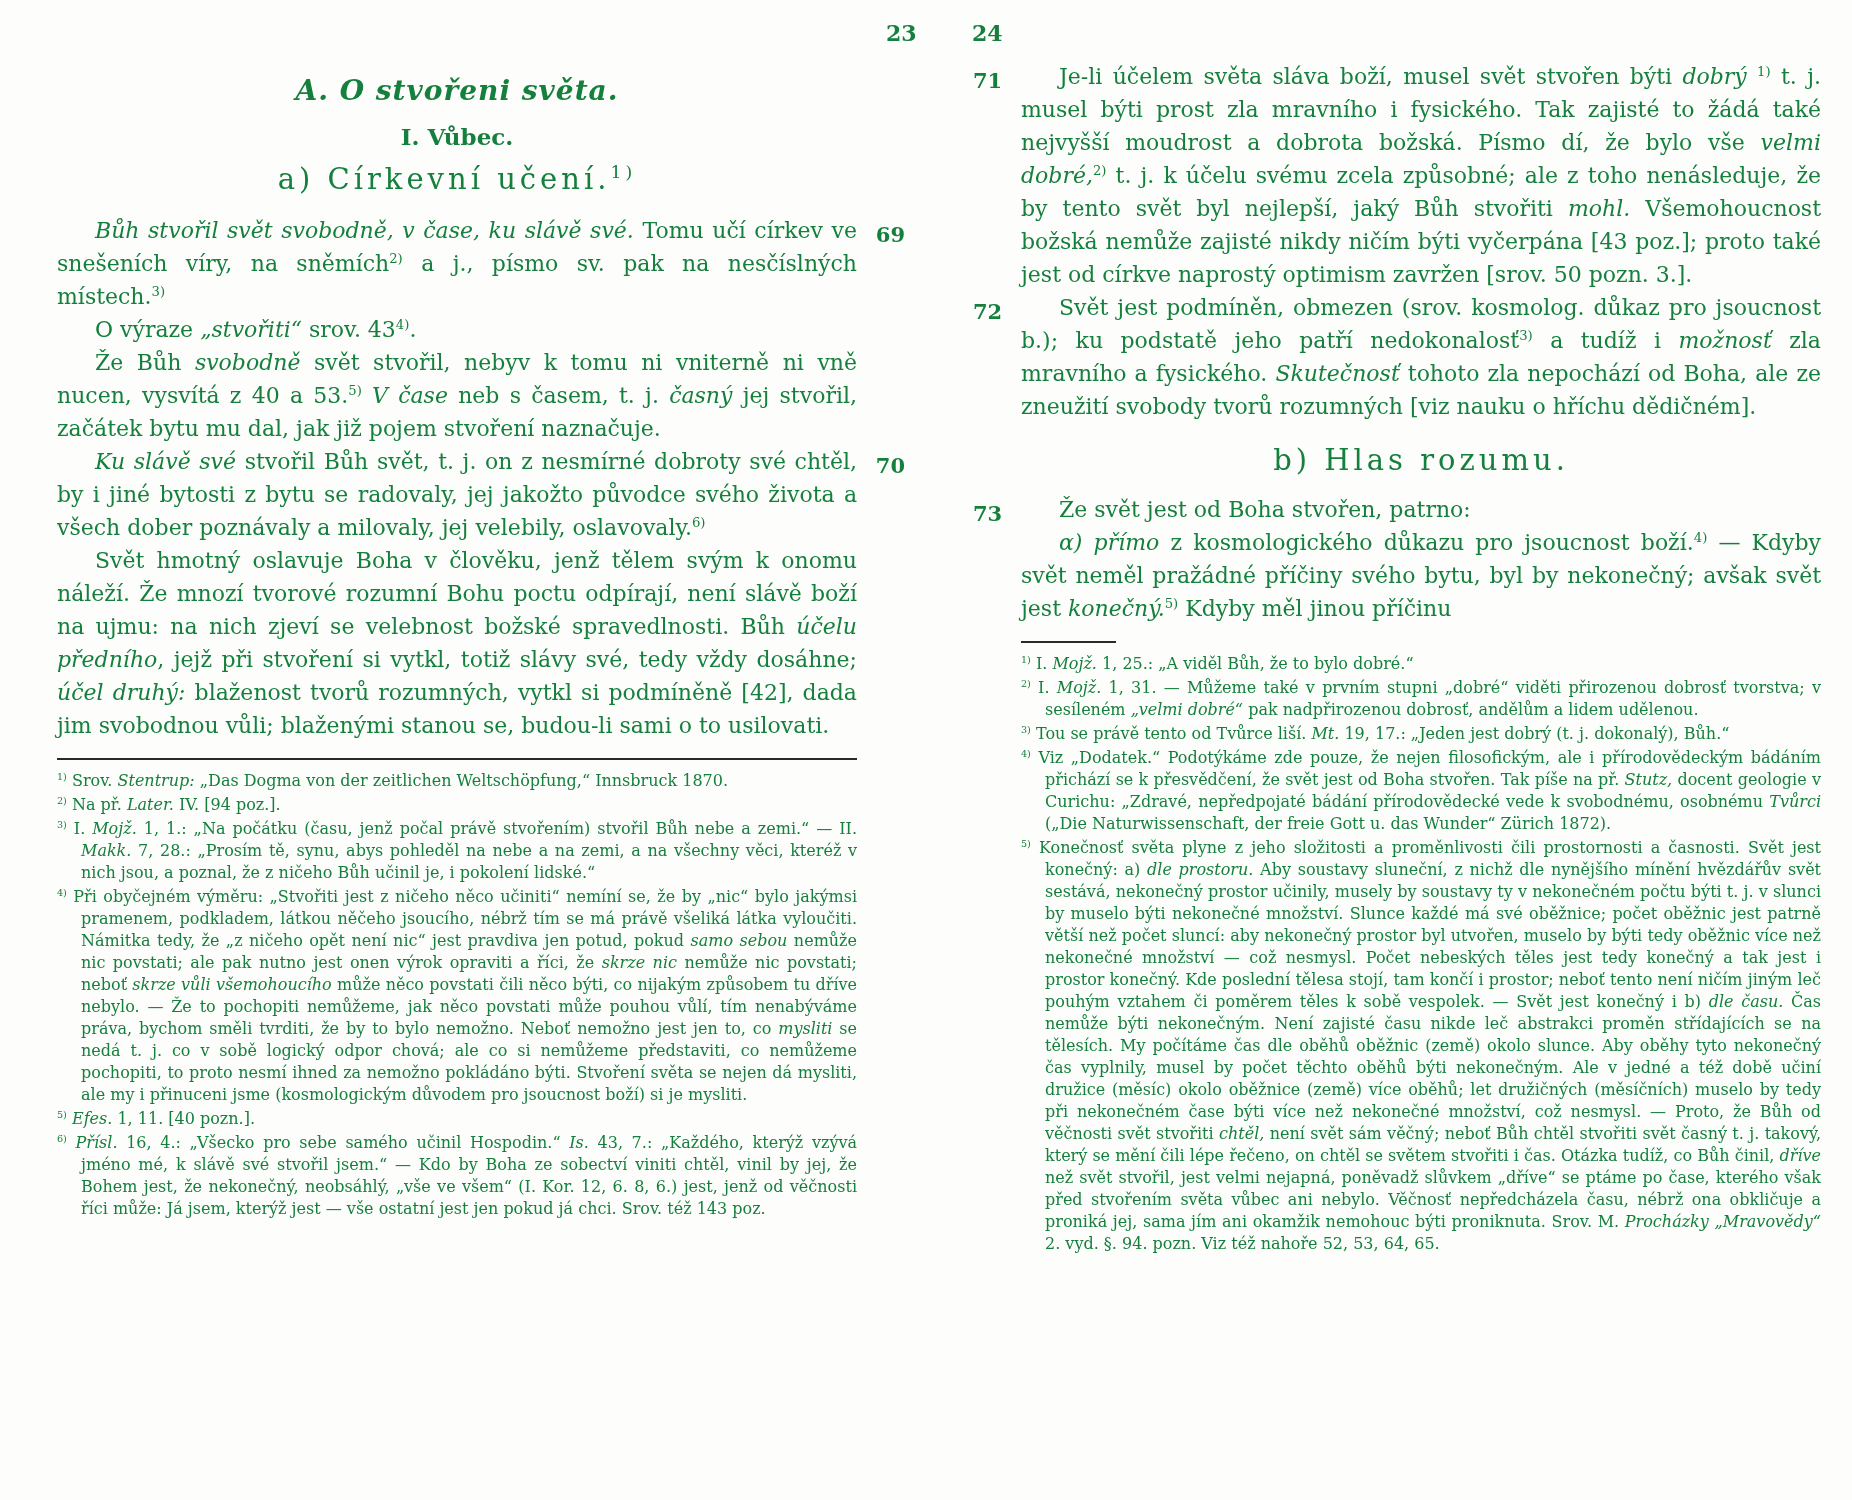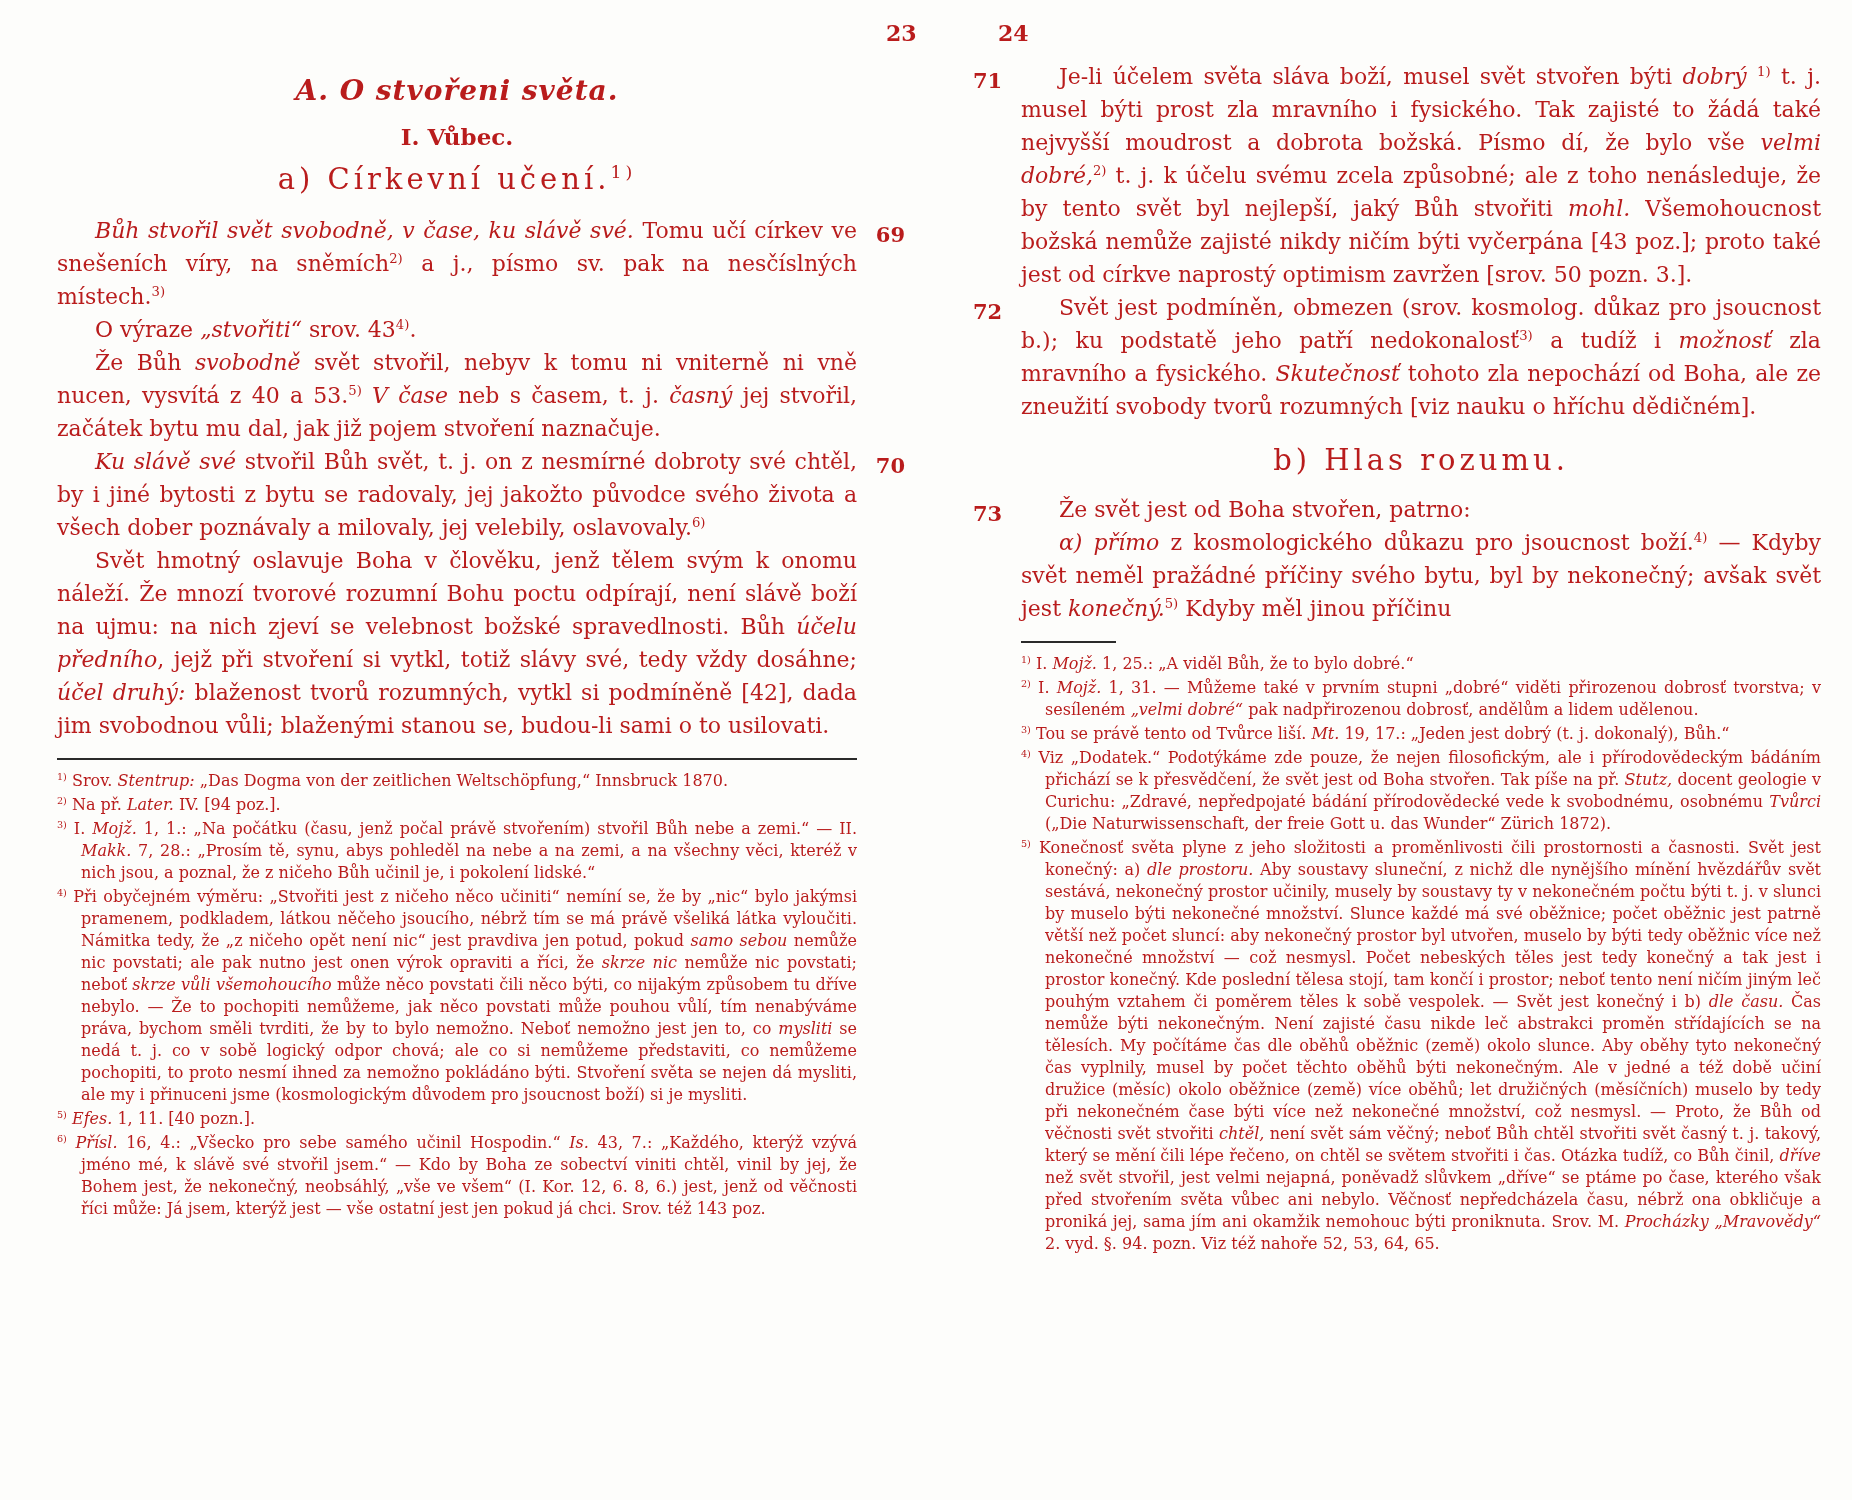--- a/index.html
+++ b/index.html
@@ -5,29 +5,29 @@
   html,body { margin:0; padding:0; }
   body {
     width:1852px; height:1500px;
     background:#e9e9e6;
     font-family:"DejaVu Serif", "Liberation Serif", serif;
   }
   .spread {
     position:relative;
     width:1852px; height:1500px;
     background:#fdfdfb;
-    color:#b91c1c;
+    color:#15803d;
     overflow:hidden;
   }
   .pagenum {
     position:absolute; top:20px;
     font-size:22px; font-weight:bold;
   }
   #pn-left  { left:886px; }
-  #pn-right { left:972px;margin-left:26px; }
+  #pn-right { left:972px; }
 
   .page { position:absolute; top:0; width:800px; }
   .page-left  { left:57px;  padding-top:74px; }
   .page-right { left:1021px; padding-top:60px; }
 
   h1.chapter {
     margin:0 0 16px 0; text-align:center;
     font-size:28px; font-weight:bold; letter-spacing:1px;font-style:italic;
   }
   h2.section {

